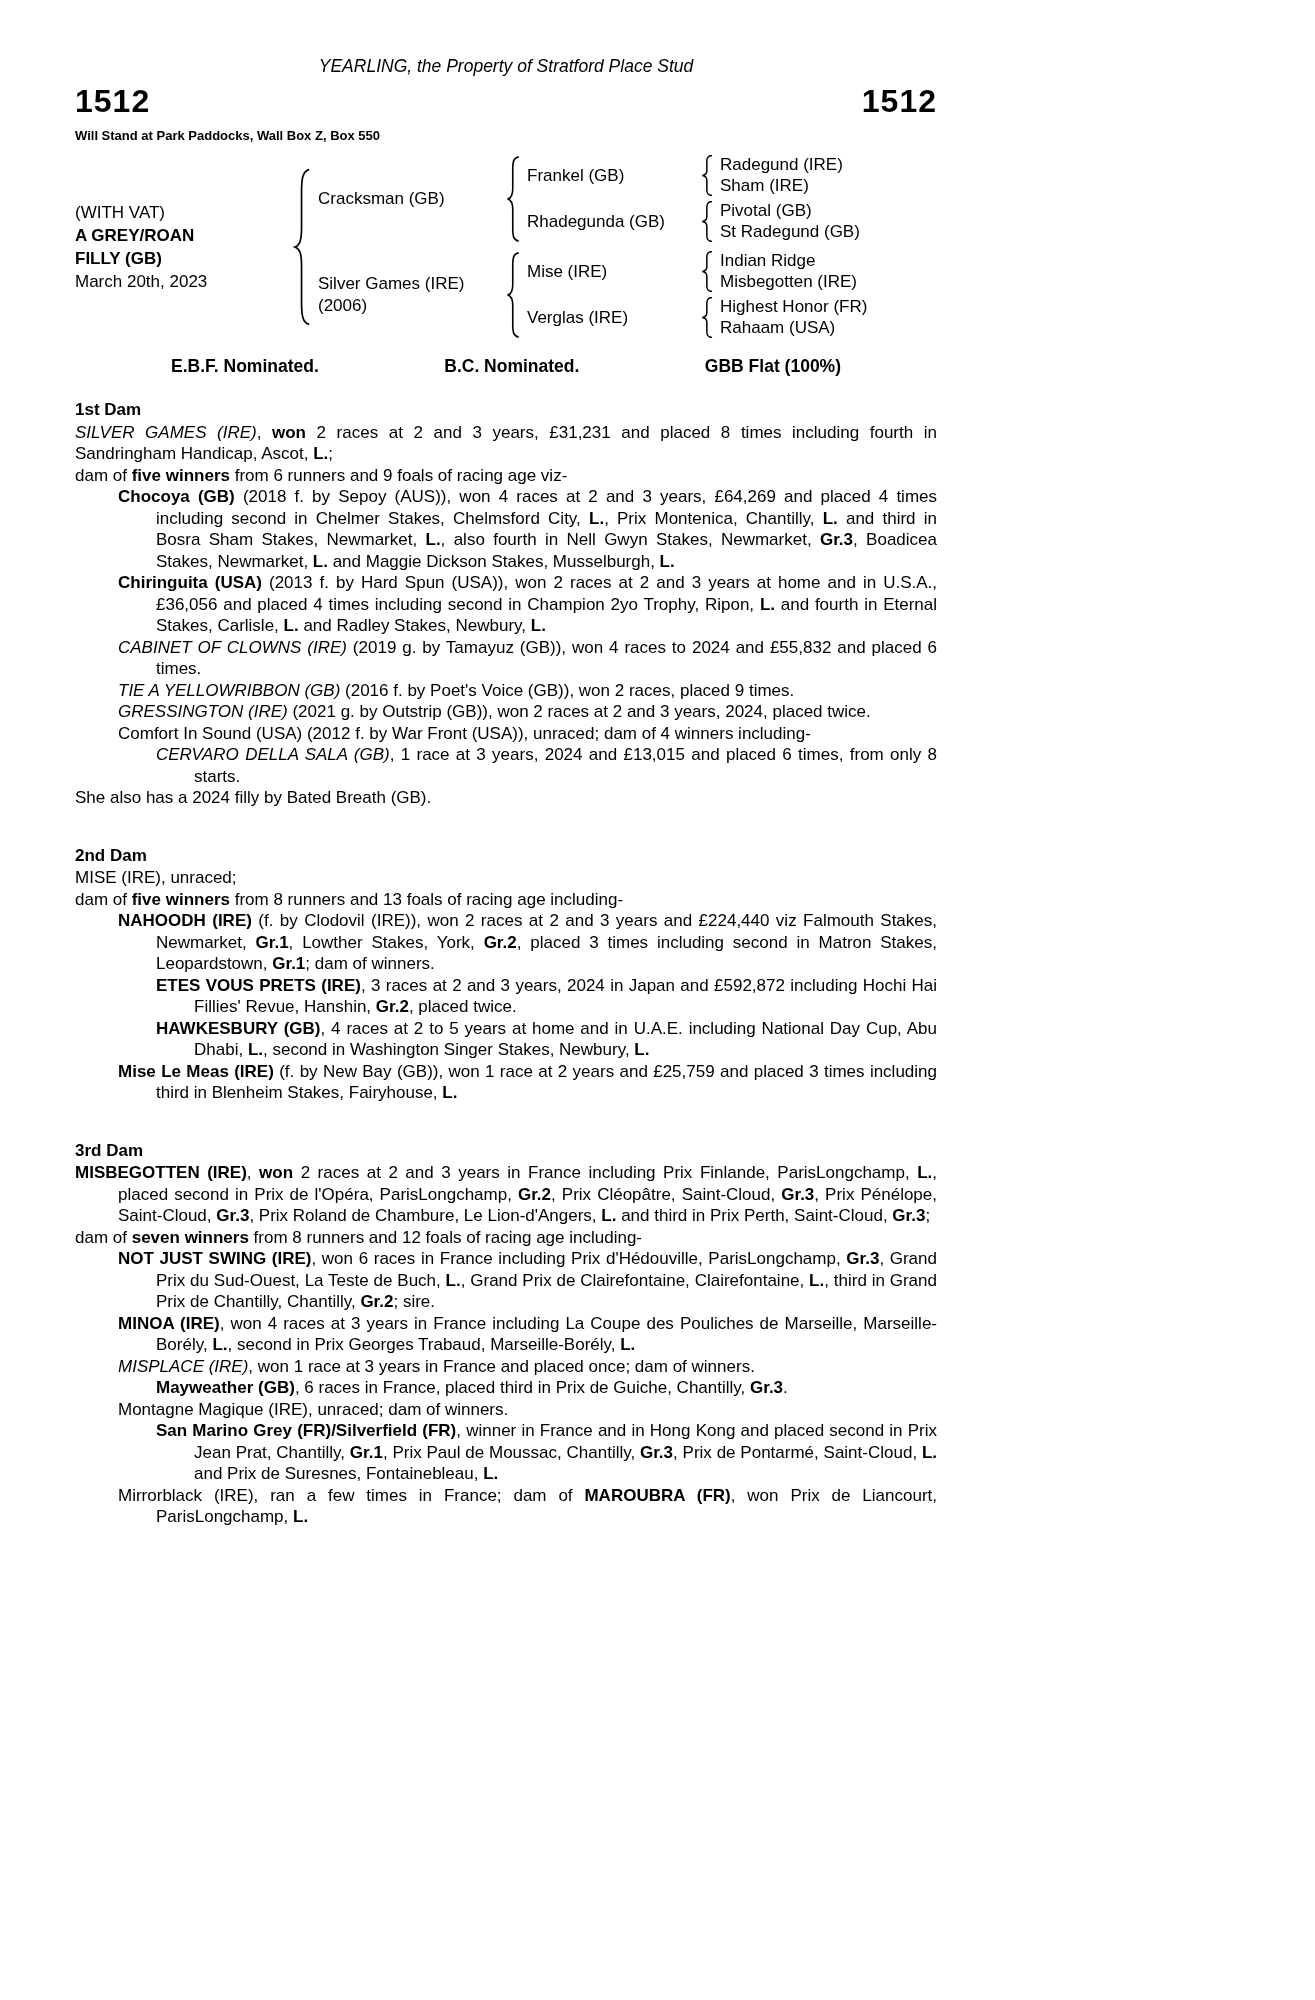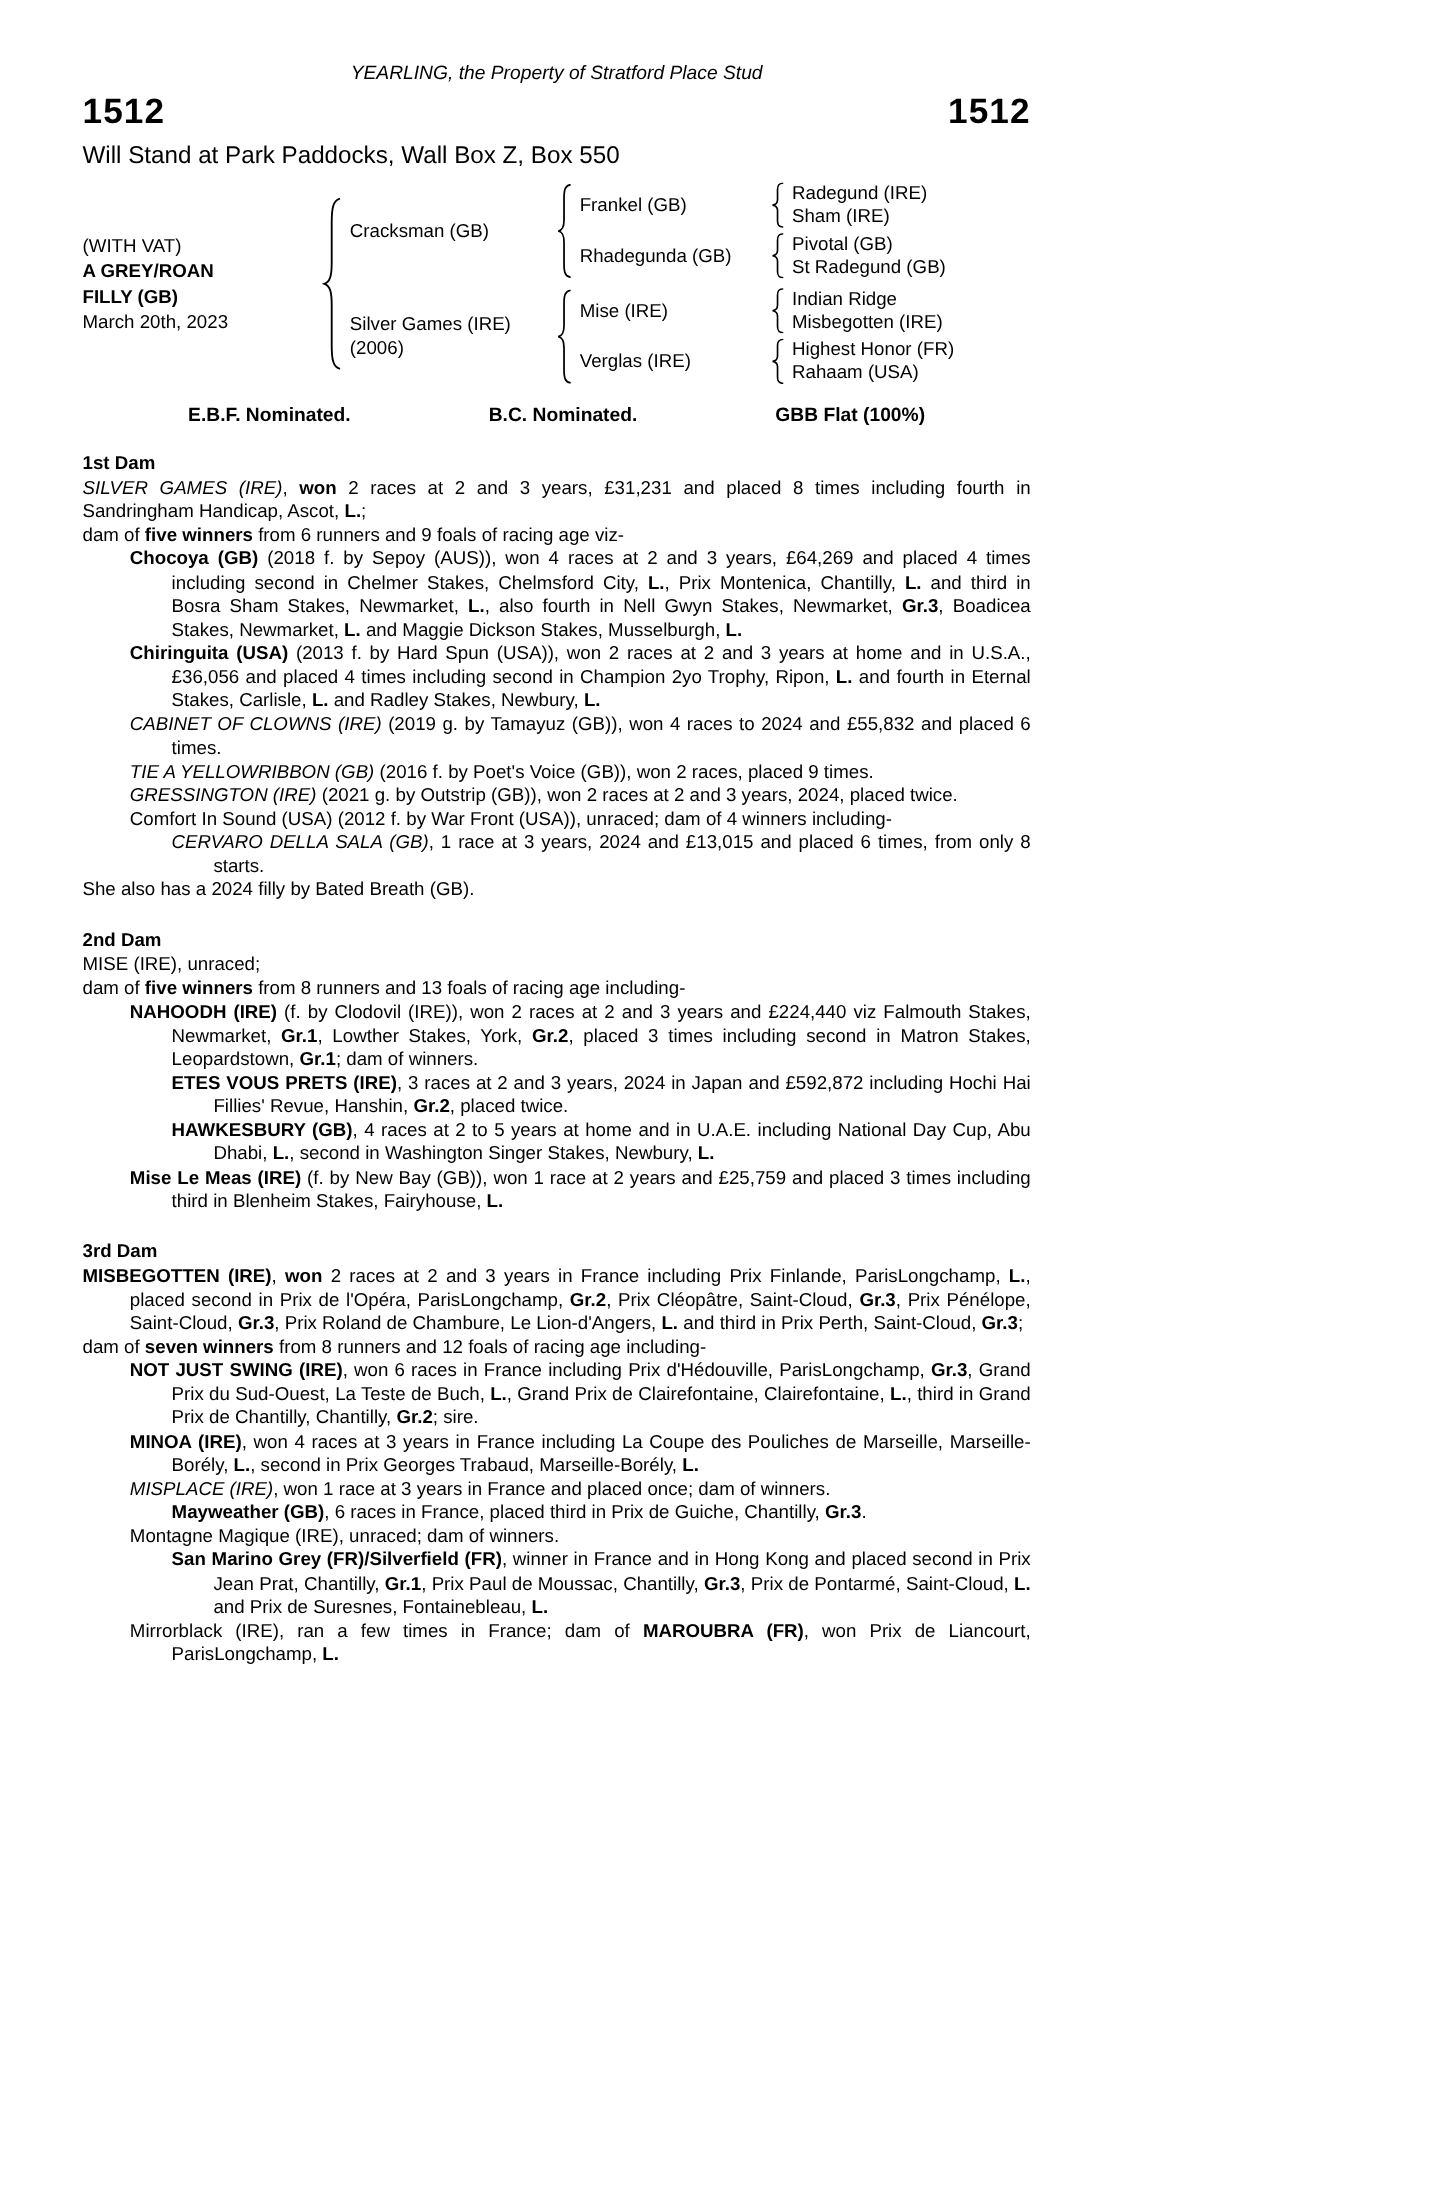--- a/index.html
+++ b/index.html
@@ -8,41 +8,41 @@
     width:1315px; height:2000px; overflow:hidden;
     font-family:"Liberation Sans","DejaVu Sans",sans-serif;
     color:#000; font-size:17px;
   }
   .page { padding:56px 0 0 75px; }
   .content { width:862px; }
 
   .prop-line { text-align:center; font-style:italic; font-size:17.5px; }
   .lot-row { display:flex; justify-content:space-between; align-items:flex-start; margin-top:6px; }
   .lot { font-size:32px; font-weight:bold; letter-spacing:1px; }
-  .stand-line { font-weight:normal; font-size:22px; margin-top:8px; }
+  .stand-line { font-weight:bold; font-size:13px; margin-top:8px; }
 
   
   .ped { display:flex; align-items:center; margin-top:12px; }
   .ped-subject { width:214px; line-height:23px; }
   .ped-subject .bold { font-weight:bold; }
   .brace-svg { flex:none; display:block; }
   .bwrap { flex:none; display:flex; align-items:center; padding:0 6px 0 4px; }
   .g1col { display:flex; flex-direction:column; gap:9px; }
   .g1grp { display:flex; align-items:center; }
   .g1name { width:184px; line-height:22px; }
   .g2col { display:flex; flex-direction:column; gap:5px; }
   .g2grp { display:flex; align-items:center; }
   .g2name { width:170px; }
   .g3col { width:198px; line-height:20.5px; }
 
   .noms { display:flex; justify-content:space-between; padding:0 96px; font-weight:bold; font-size:17.5px; margin-top:18px; }
 
   
   .sections { margin-top:22px; }
-  .section + .section { margin-top:24px; }
+  .section + .section { margin-top:36px; }
   .sec-title { font-weight:bold; line-height:21.5px; margin-bottom:1px; }
   p.para { text-align:justify; line-height:21.5px; }
   span.b { font-weight:bold; }
   span.i { font-style:italic; }
 </style>
 </head>
 <body>
 
 <div class="page">
   <div class="content">

